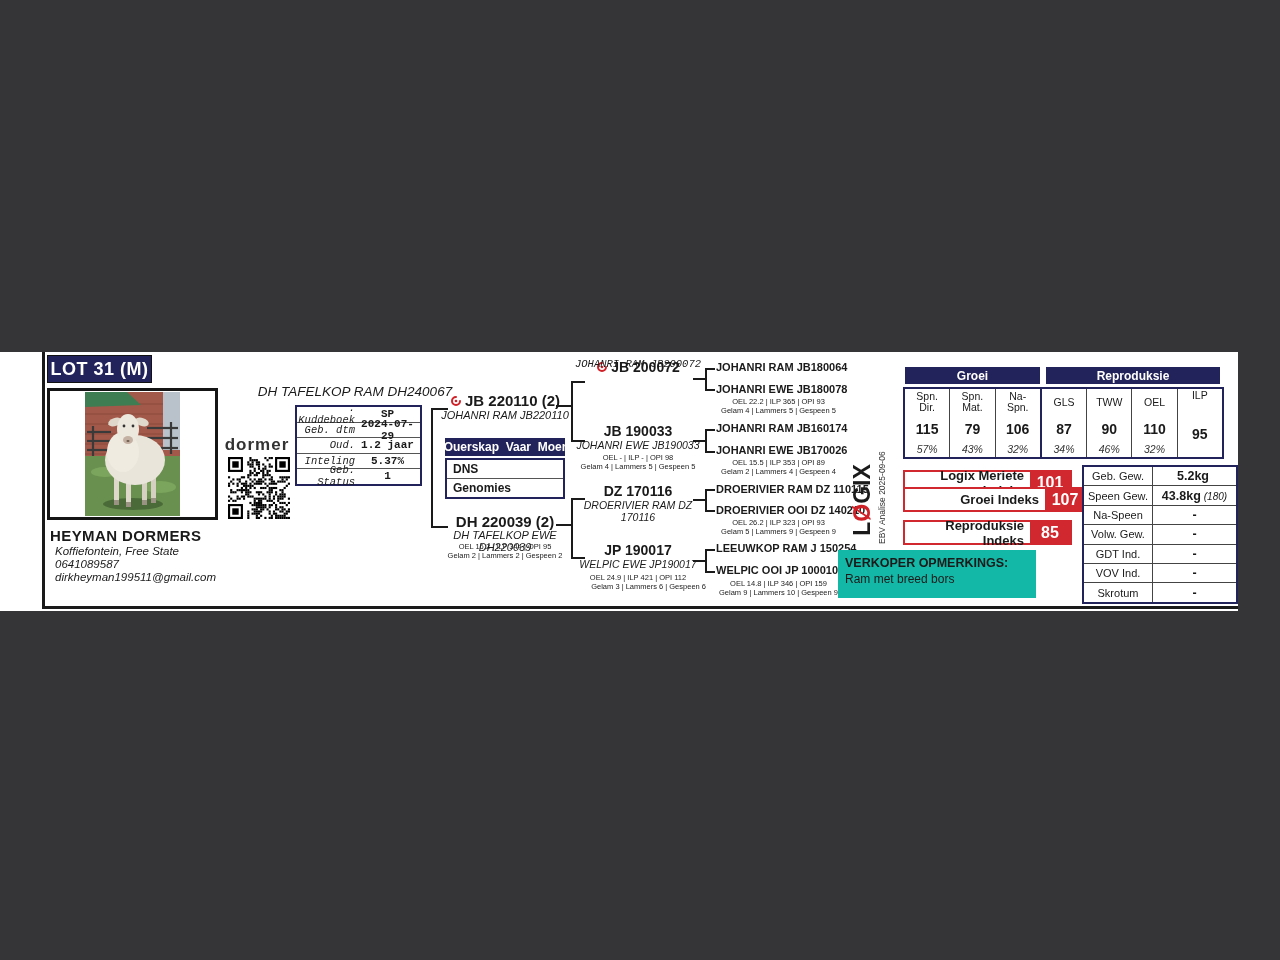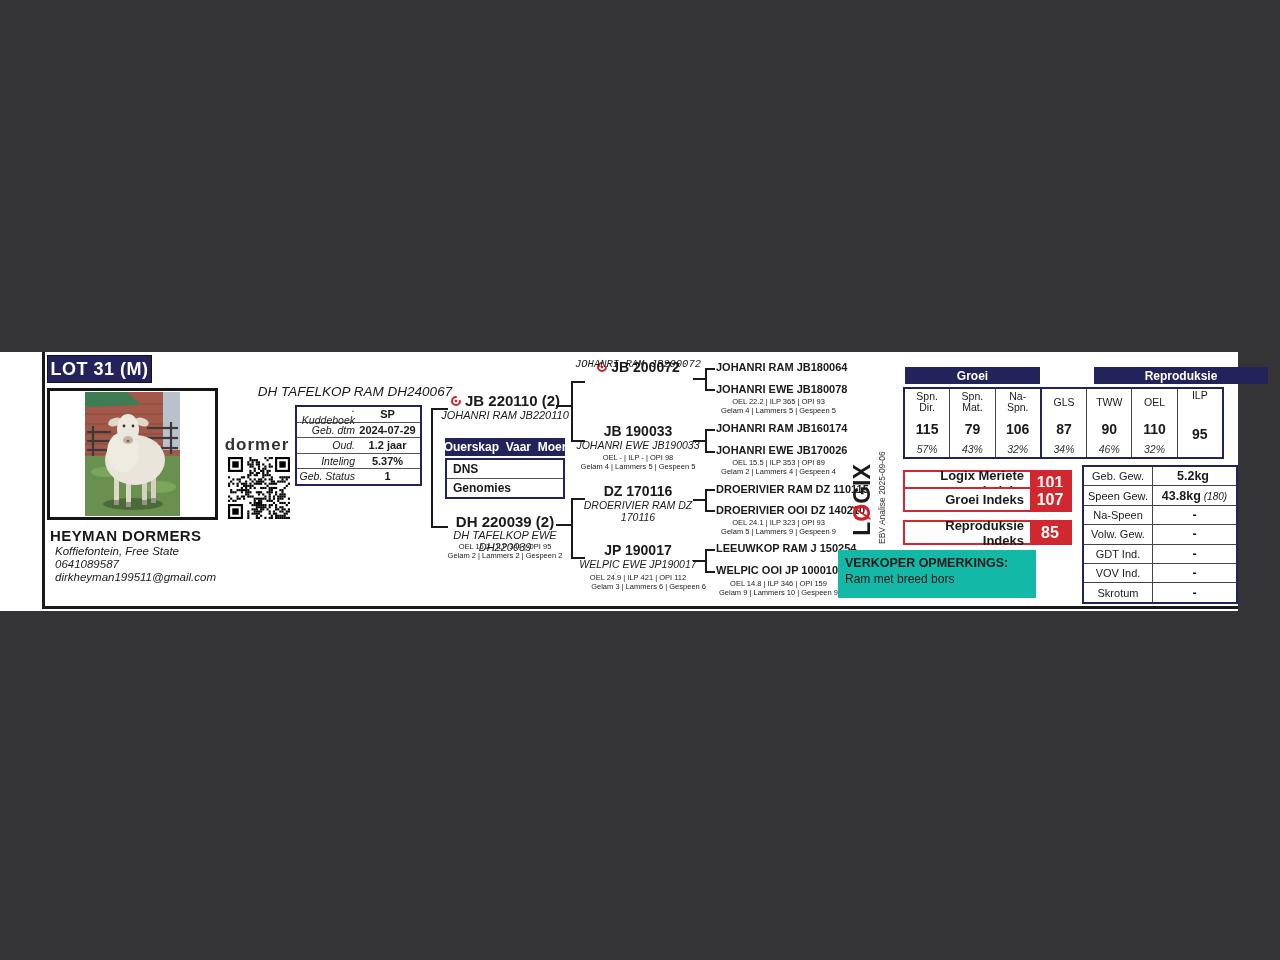--- a/index.html
+++ b/index.html
@@ -26,21 +26,21 @@
 
   .breeder-name{position:absolute;left:50px;top:175px;font-size:15px;font-weight:bold;letter-spacing:.4px;}
   .breeder-line{position:absolute;left:55px;font-size:11.5px;font-style:italic;}
 
   
   .title{position:absolute;left:255px;top:-2px;width:200px;text-align:center;font-size:30px;font-weight:bold;}
   .subtitle{position:absolute;left:245px;top:32px;width:220px;text-align:center;font-size:13.5px;font-style:italic;}
 
   
   .info-table{position:absolute;left:295px;top:53px;width:123px;border:2px solid #23235c;background:#fff;}
-  .info-row{display:flex;height:14.5px;border-bottom:1px solid #555;align-items:center;}
+  .info-row{display:flex;height:14.5px;border-bottom:1px solid #555;align-items:center;font-family:Liberation Mono, monospace;}
   .info-row:last-child{border-bottom:none;}
   .info-label{flex:0 0 58px;text-align:right;font-style:italic;font-size:10.5px;}
   .info-value{flex:1;text-align:center;font-weight:bold;font-size:11px;}
 
   .nageslag{position:absolute;left:295px;top:152px;width:123px;border:2px solid #23235c;background:#fff;}
   .nag-h{height:17px;border-bottom:1px solid #555;font-weight:bold;font-size:12px;display:flex;align-items:center;justify-content:center;}
   .nag-v{height:17px;font-style:italic;font-size:12px;display:flex;align-items:center;justify-content:center;}
 
   
   .ouerskap-bar{position:absolute;left:445px;top:86px;width:120px;height:18px;background:#23235c;color:#fff;
@@ -574,30 +574,30 @@
   <div class="abs col3s stat-line" style="top:45px;">OEL 22.2 | ILP 365 | OPI 93</div>
   <div class="abs col3s stat-line" style="top:54px;">Gelam 4 | Lammers 5 | Gespeen 5</div>
 
   <div class="abs p3-name" style="left:716px;top:70px;">JOHANRI RAM JB160174</div>
   <div class="abs p3-name" style="left:716px;top:92px;">JOHANRI EWE JB170026</div>
   <div class="abs col3s stat-line" style="top:106px;">OEL 15.5 | ILP 353 | OPI 89</div>
   <div class="abs col3s stat-line" style="top:115px;">Gelam 2 | Lammers 4 | Gespeen 4</div>
 
   <div class="abs p3-name" style="left:716px;top:131px;">DROERIVIER RAM DZ 110115</div>
   <div class="abs p3-name" style="left:716px;top:152px;">DROERIVIER OOI DZ 140210</div>
-  <div class="abs col3s stat-line" style="top:166px;">OEL 24.1 | ILP 323 | OPI 93</div>
+  <div class="abs col3s stat-line" style="top:166px;">OEL 26.2 | ILP 323 | OPI 93</div>
   <div class="abs col3s stat-line" style="top:175px;">Gelam 5 | Lammers 9 | Gespeen 9</div>
 
   <div class="abs p3-name" style="left:716px;top:190px;">LEEUWKOP RAM J 150254</div>
   <div class="abs p3-name" style="left:716px;top:212px;">WELPIC OOI JP 100010</div>
   <div class="abs col3s stat-line" style="top:227px;">OEL 14.8 | ILP 346 | OPI 159</div>
   <div class="abs col3s stat-line" style="top:236px;">Gelam 9 | Lammers 10 | Gespeen 9</div>
 
   <div class="ebv-bar" style="left:905px;width:135px;">Groei</div>
-  <div class="ebv-bar" style="left:1046px;width:174px;margin-left:48px;">Reproduksie</div>
+  <div class="ebv-bar" style="left:1046px;width:174px;">Reproduksie</div>
 
   <div class="ebv-table">
     <div class="ebv-col">
       <div class="ebv-h">
             <span>Spn.</span>
             <span>Dir.</span>
           </div>
       <div class="ebv-v">115</div>
       <div class="ebv-p">57%</div>
     </div>
@@ -655,21 +655,21 @@
     <span>L</span>
         <span class="red">Ø</span>
         <span>GIX</span>
   </div>
   <div class="ebv-analise">EBV Analise 2025-09-06</div>
 
   <div class="idx" style="top:118px;">
     <div class="idx-label">Logix Meriete Indeks</div>
     <div class="idx-val">101</div>
   </div>
-  <div class="idx" style="top:135px;">
+  <div class="idx" style="top:135px;padding-left:15px;">
     <div class="idx-label">Groei Indeks</div>
     <div class="idx-val">107</div>
   </div>
   <div class="idx" style="top:168px;">
     <div class="idx-label">Reproduksie Indeks</div>
     <div class="idx-val">85</div>
   </div>
 
   <div class="verkoper">
     <b>VERKOPER OPMERKINGS:</b><span> Ram met breed bors</span>

